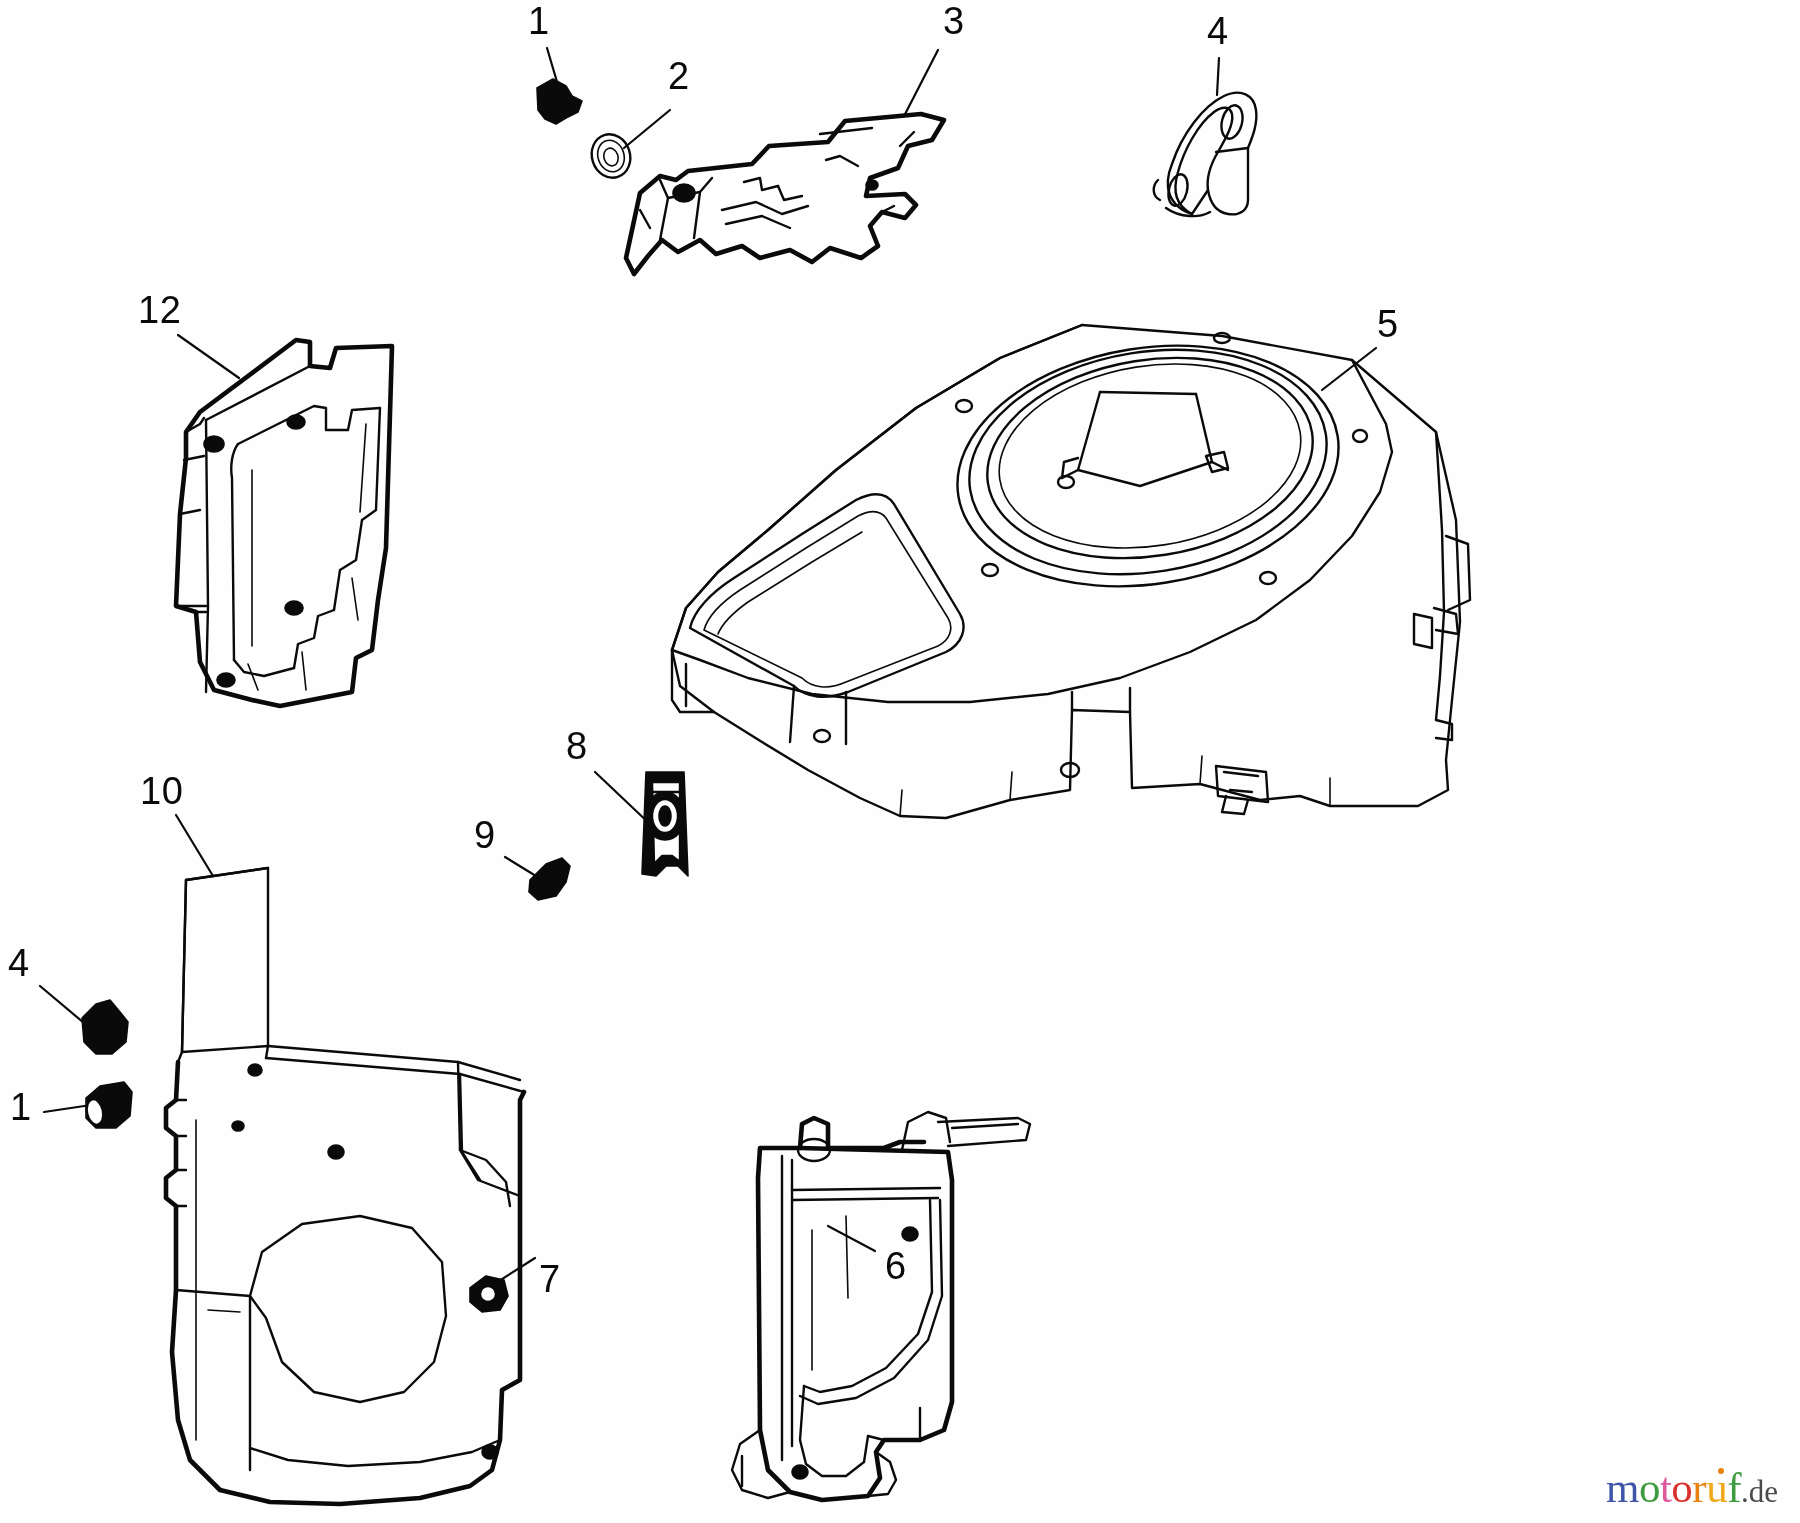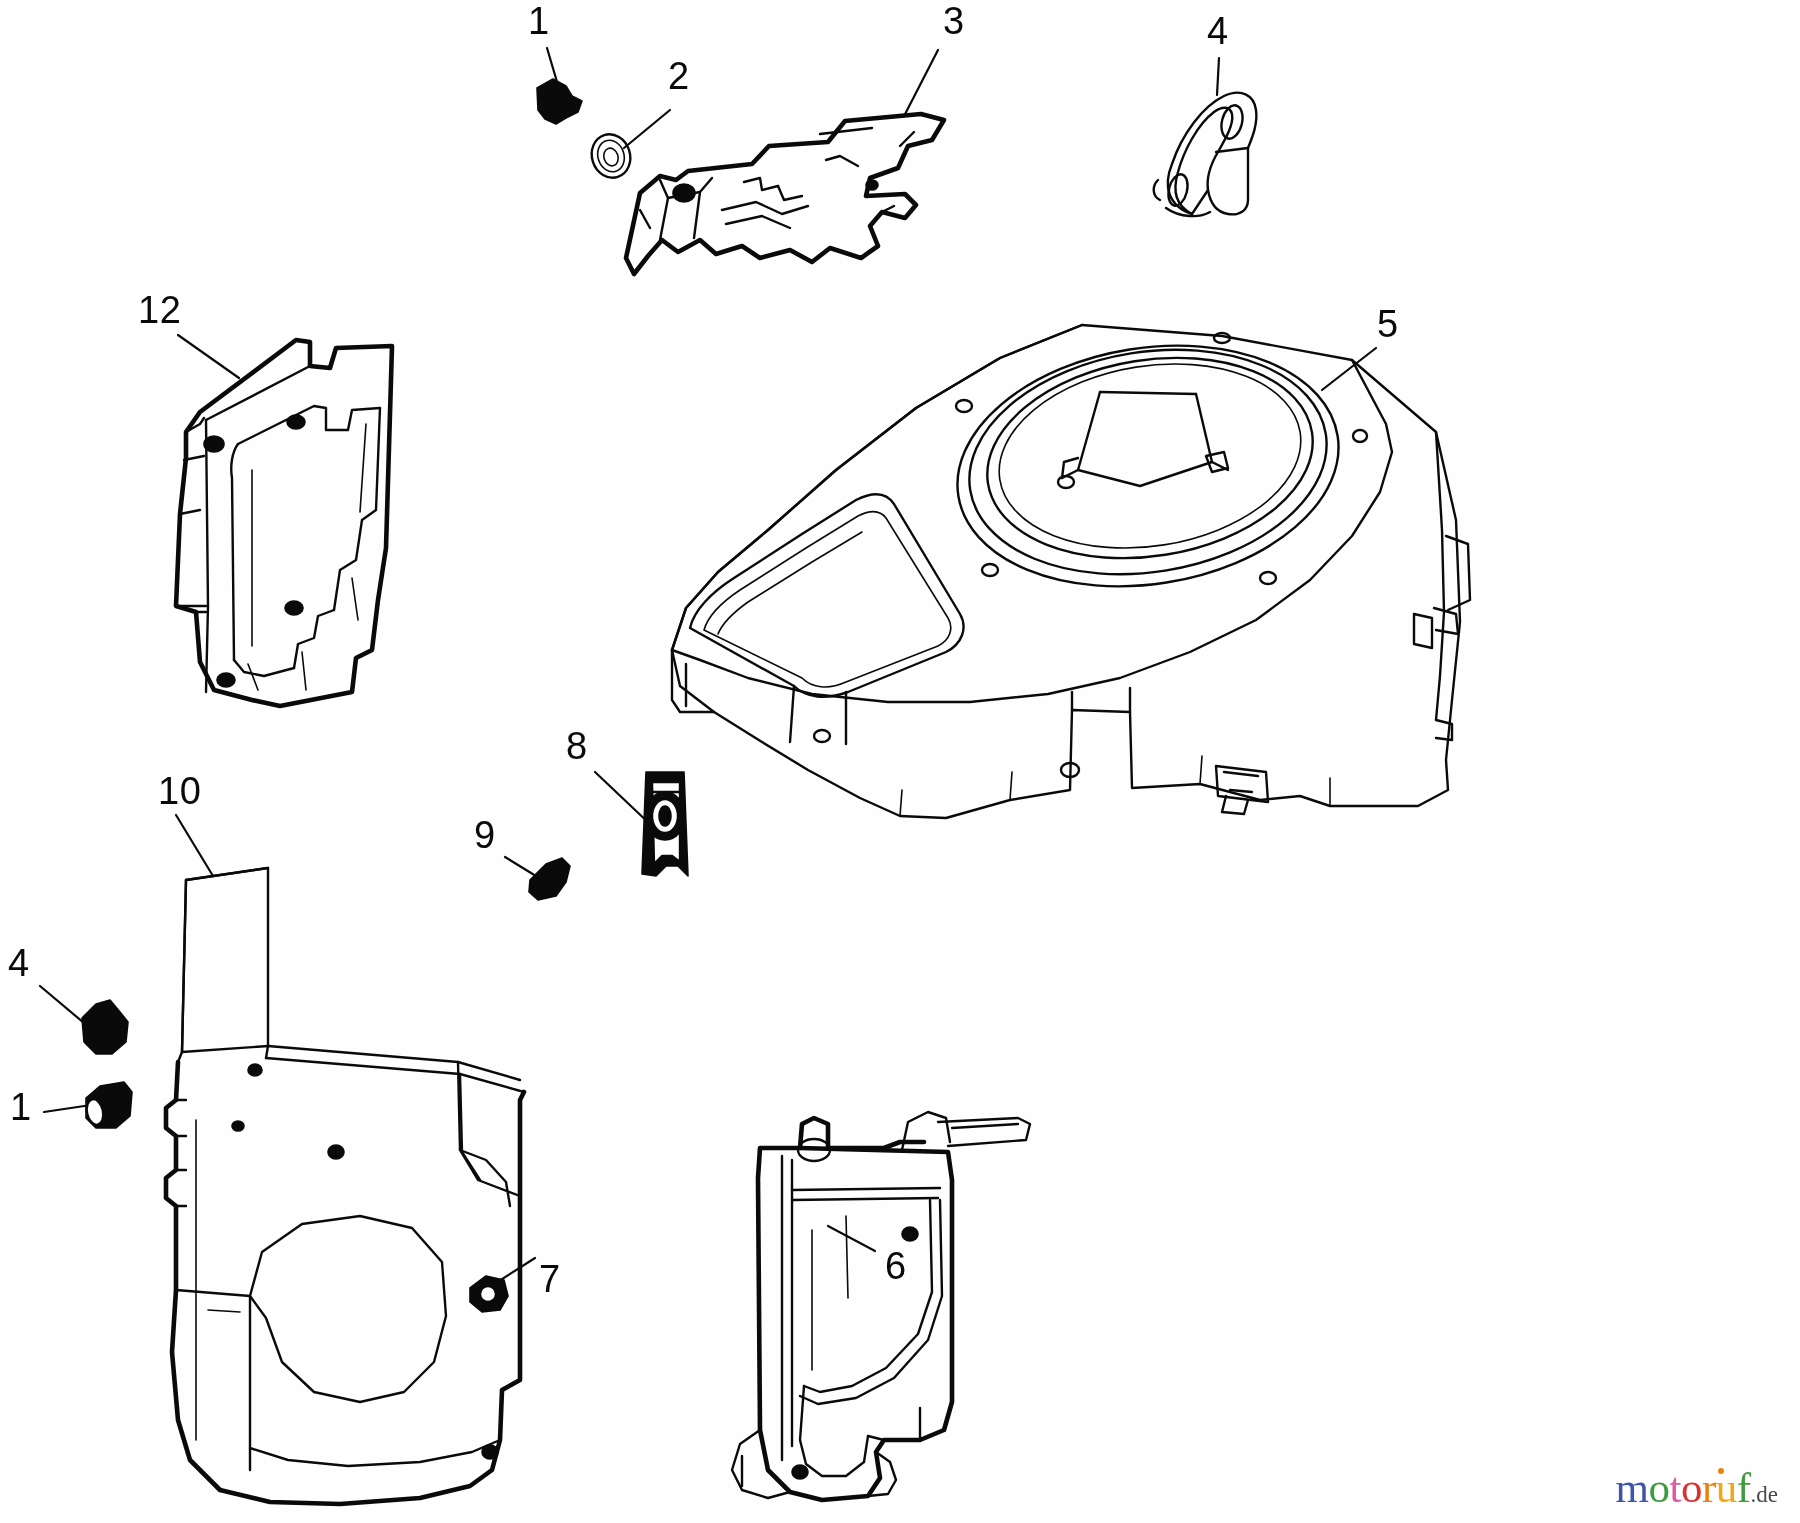--- a/index.html
+++ b/index.html
@@ -41,21 +41,21 @@
     right: 22px;
     bottom: 14px;
     font-family: "Liberation Serif", serif;
     font-size: 43px;
     letter-spacing: -0.5px;
     line-height: 1;
     white-space: nowrap;
   }
   #watermark .wm-letter { font-weight: 400; }
   #watermark .wm-tld {
-    font-size: 23px;
+    font-size: 31px;
     color: #4a4a4a;
     letter-spacing: 0;
   }
   #watermark .wm-dot {
     position: absolute;
     width: 6px; height: 6px;
     border-radius: 50%;
     background: #e8820c;
     right: 54px;
     top: 2px;
@@ -371,21 +371,21 @@
   </svg>
 
   <div class="callout" style="left:528px; top:2px;">1</div>
   <div class="callout" style="left:668px; top:57px;">2</div>
   <div class="callout" style="left:943px; top:2px;">3</div>
   <div class="callout" style="left:1207px; top:12px;">4</div>
   <div class="callout" style="left:1377px; top:305px;">5</div>
   <div class="callout" style="left:138px; top:291px;text-align:right;">12</div>
   <div class="callout" style="left:566px; top:727px;">8</div>
   <div class="callout" style="left:474px; top:816px;">9</div>
-  <div class="callout" style="left:158px; top:772px;">10</div>
+  <div class="callout" style="left:140px; top:772px;">10</div>
   <div class="callout" style="left:8px; top:944px;">4</div>
   <div class="callout" style="left:10px; top:1088px;">1</div>
   <div class="callout" style="left:539px; top:1260px;">7</div>
   <div class="callout" style="left:885px; top:1247px;">6</div>
 
   <div id="watermark">
     <span class="wm-dot"></span><span class="wm-letter" style="color:#3f55a8">m</span><span class="wm-letter" style="color:#3f9b3f">o</span><span class="wm-letter" style="color:#e05a9e">t</span><span class="wm-letter" style="color:#d8322e">o</span><span class="wm-letter" style="color:#e8820c">r</span><span class="wm-letter" style="color:#f0a818">u</span><span class="wm-letter" style="color:#3f9b3f">f</span><span class="wm-tld">.de</span>
   </div>
 
 </div>

